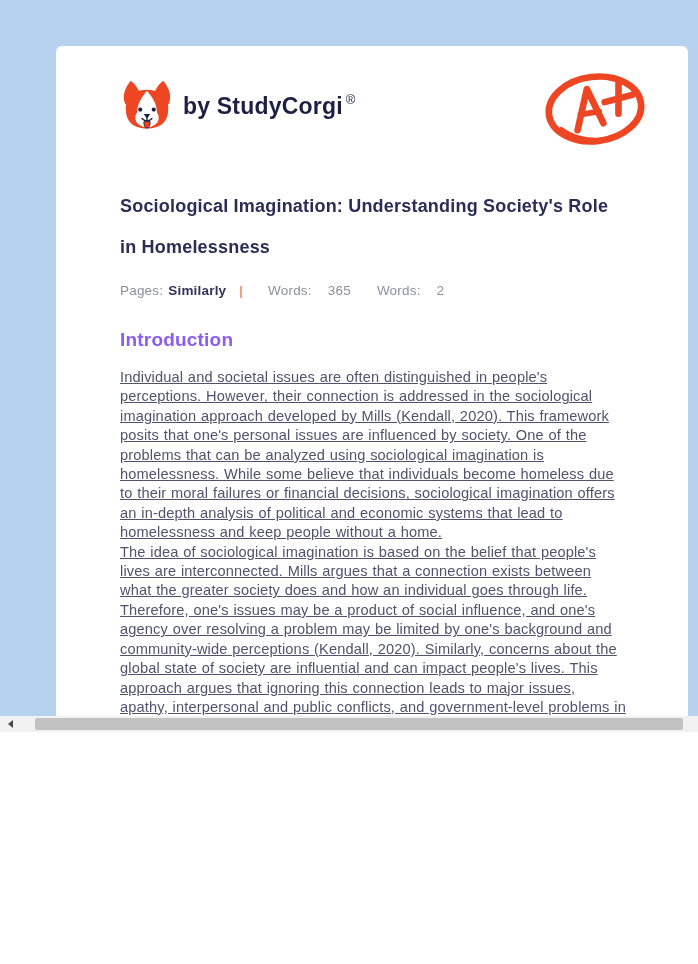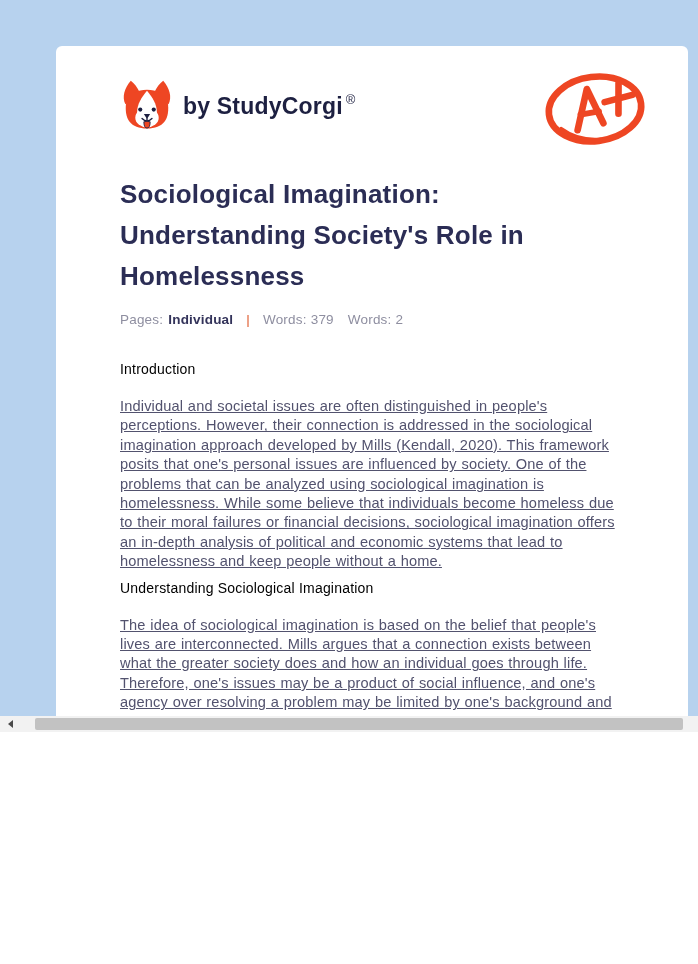--- a/index.html
+++ b/index.html
@@ -15,32 +15,32 @@
   }
   
   .hdr { display:flex; justify-content:space-between; align-items:flex-start; margin-top:-10px; height:82px; }
   .brand { display:flex; align-items:center; margin-top:10px; cursor:pointer; }
   .brand svg { display:block; }
   .brand-name { font-size:23px; font-weight:800; color:#1d2041; margin-left:9px; letter-spacing:0.2px; }
   .brand-reg { font-size:13px; color:#1d2041; vertical-align:top; position:relative; top:-7px; margin-left:3px; font-weight:400; }
   .stamp { margin-right:-22px; }
   
   .title {
-    margin-top:24px; font-size:26px; line-height:41px; font-weight:700;
+    margin-top:36px; font-size:18px; line-height:41px; font-weight:700;
     color:#2b2d55; letter-spacing:0.2px; width:506px;
   }
   .meta { margin-top:15px; font-size:13.5px; color:#8e8ea0; display:flex; align-items:center; letter-spacing:0.2px; }
   .meta .label { color:#8e8ea0; }
   .meta .topic { color:#33335a; font-weight:700; margin-left:5px; cursor:pointer; }
   .meta .sep { color:#e05a2b; margin:0 13px; }
-  .meta .stat { margin-right:4px; }
+  .meta .stat { margin-right:4px;margin-left:12px; }
   .meta .gap { width:10px; display:inline-block; }
   
   .sec-h {
-    font-size:14px; line-height:24px; font-weight:400; color:#000000; letter-spacing:0.2px;
+    font-size:19px; line-height:24px; font-weight:700; color:#8b5cf6; letter-spacing:0.2px;
   }
   .sec-h.first { margin-top:30px; margin-bottom:16px; }
   .sec-h.tight { margin-top:4px;  margin-bottom:16px; }
   .sec-h.third { margin-top:8px;  margin-bottom:15px; }
   .para {
     width:506px; font-size:14.6px; line-height:19.4px; color:#52526e;
     letter-spacing:0.15px; word-spacing:0.5px;text-decoration:underline;
   }
   
   .hscroll {
@@ -105,33 +105,32 @@
             <path d="M84 19 L80 51" stroke-width="7"></path>
           </g>
         </svg>
       </div>
     </div>
 
     <h1 class="title">Sociological Imagination: Understanding Society's Role in Homelessness</h1>
 
     <div class="meta">
       <span class="label">Pages:</span>
-      <span class="topic">Individual</span>
+      <span class="topic">Similarly</span>
       <span class="sep">|</span>
       <span class="stat">Words:</span>
-      <span class="stat">379</span>
+      <span class="stat">365</span>
       <span class="gap"></span>
       <span class="stat">Words:</span>
       <span class="stat">2</span>
     </div>
 
     <h2 class="sec-h first">Introduction</h2>
     <p class="para">Individual and societal issues are often distinguished in people's perceptions. However, their connection is addressed in the sociological imagination approach developed by Mills (Kendall, 2020). This framework posits that one's personal issues are influenced by society. One of the problems that can be analyzed using sociological imagination is homelessness. While some believe that individuals become homeless due to their moral failures or financial decisions, sociological imagination offers an in-depth analysis of political and economic systems that lead to homelessness and keep people without a home.</p>
 
-    <h2 class="sec-h tight">Understanding Sociological Imagination</h2>
     <p class="para">The idea of sociological imagination is based on the belief that people's lives are interconnected. Mills argues that a connection exists between what the greater society does and how an individual goes through life. Therefore, one's issues may be a product of social influence, and one's agency over resolving a problem may be limited by one's background and community-wide perceptions (Kendall, 2020). Similarly, concerns about the global state of society are influential and can impact people's lives. This approach argues that ignoring this connection leads to major issues, apathy, interpersonal and public conflicts, and government-level problems in the economy and politics (Kendall, 2020). Sociological imagination interconnects people's lives to see how the larger systems affect each individual.</p>
 
     <p class="para">For example, homelessness is a major global issue that has persisted through decades despite numerous attempts to resolve it.</p>
 
   </div>
 
   <div class="hscroll">
     <div class="btn">
         <span class="tri"></span>
       </div>

